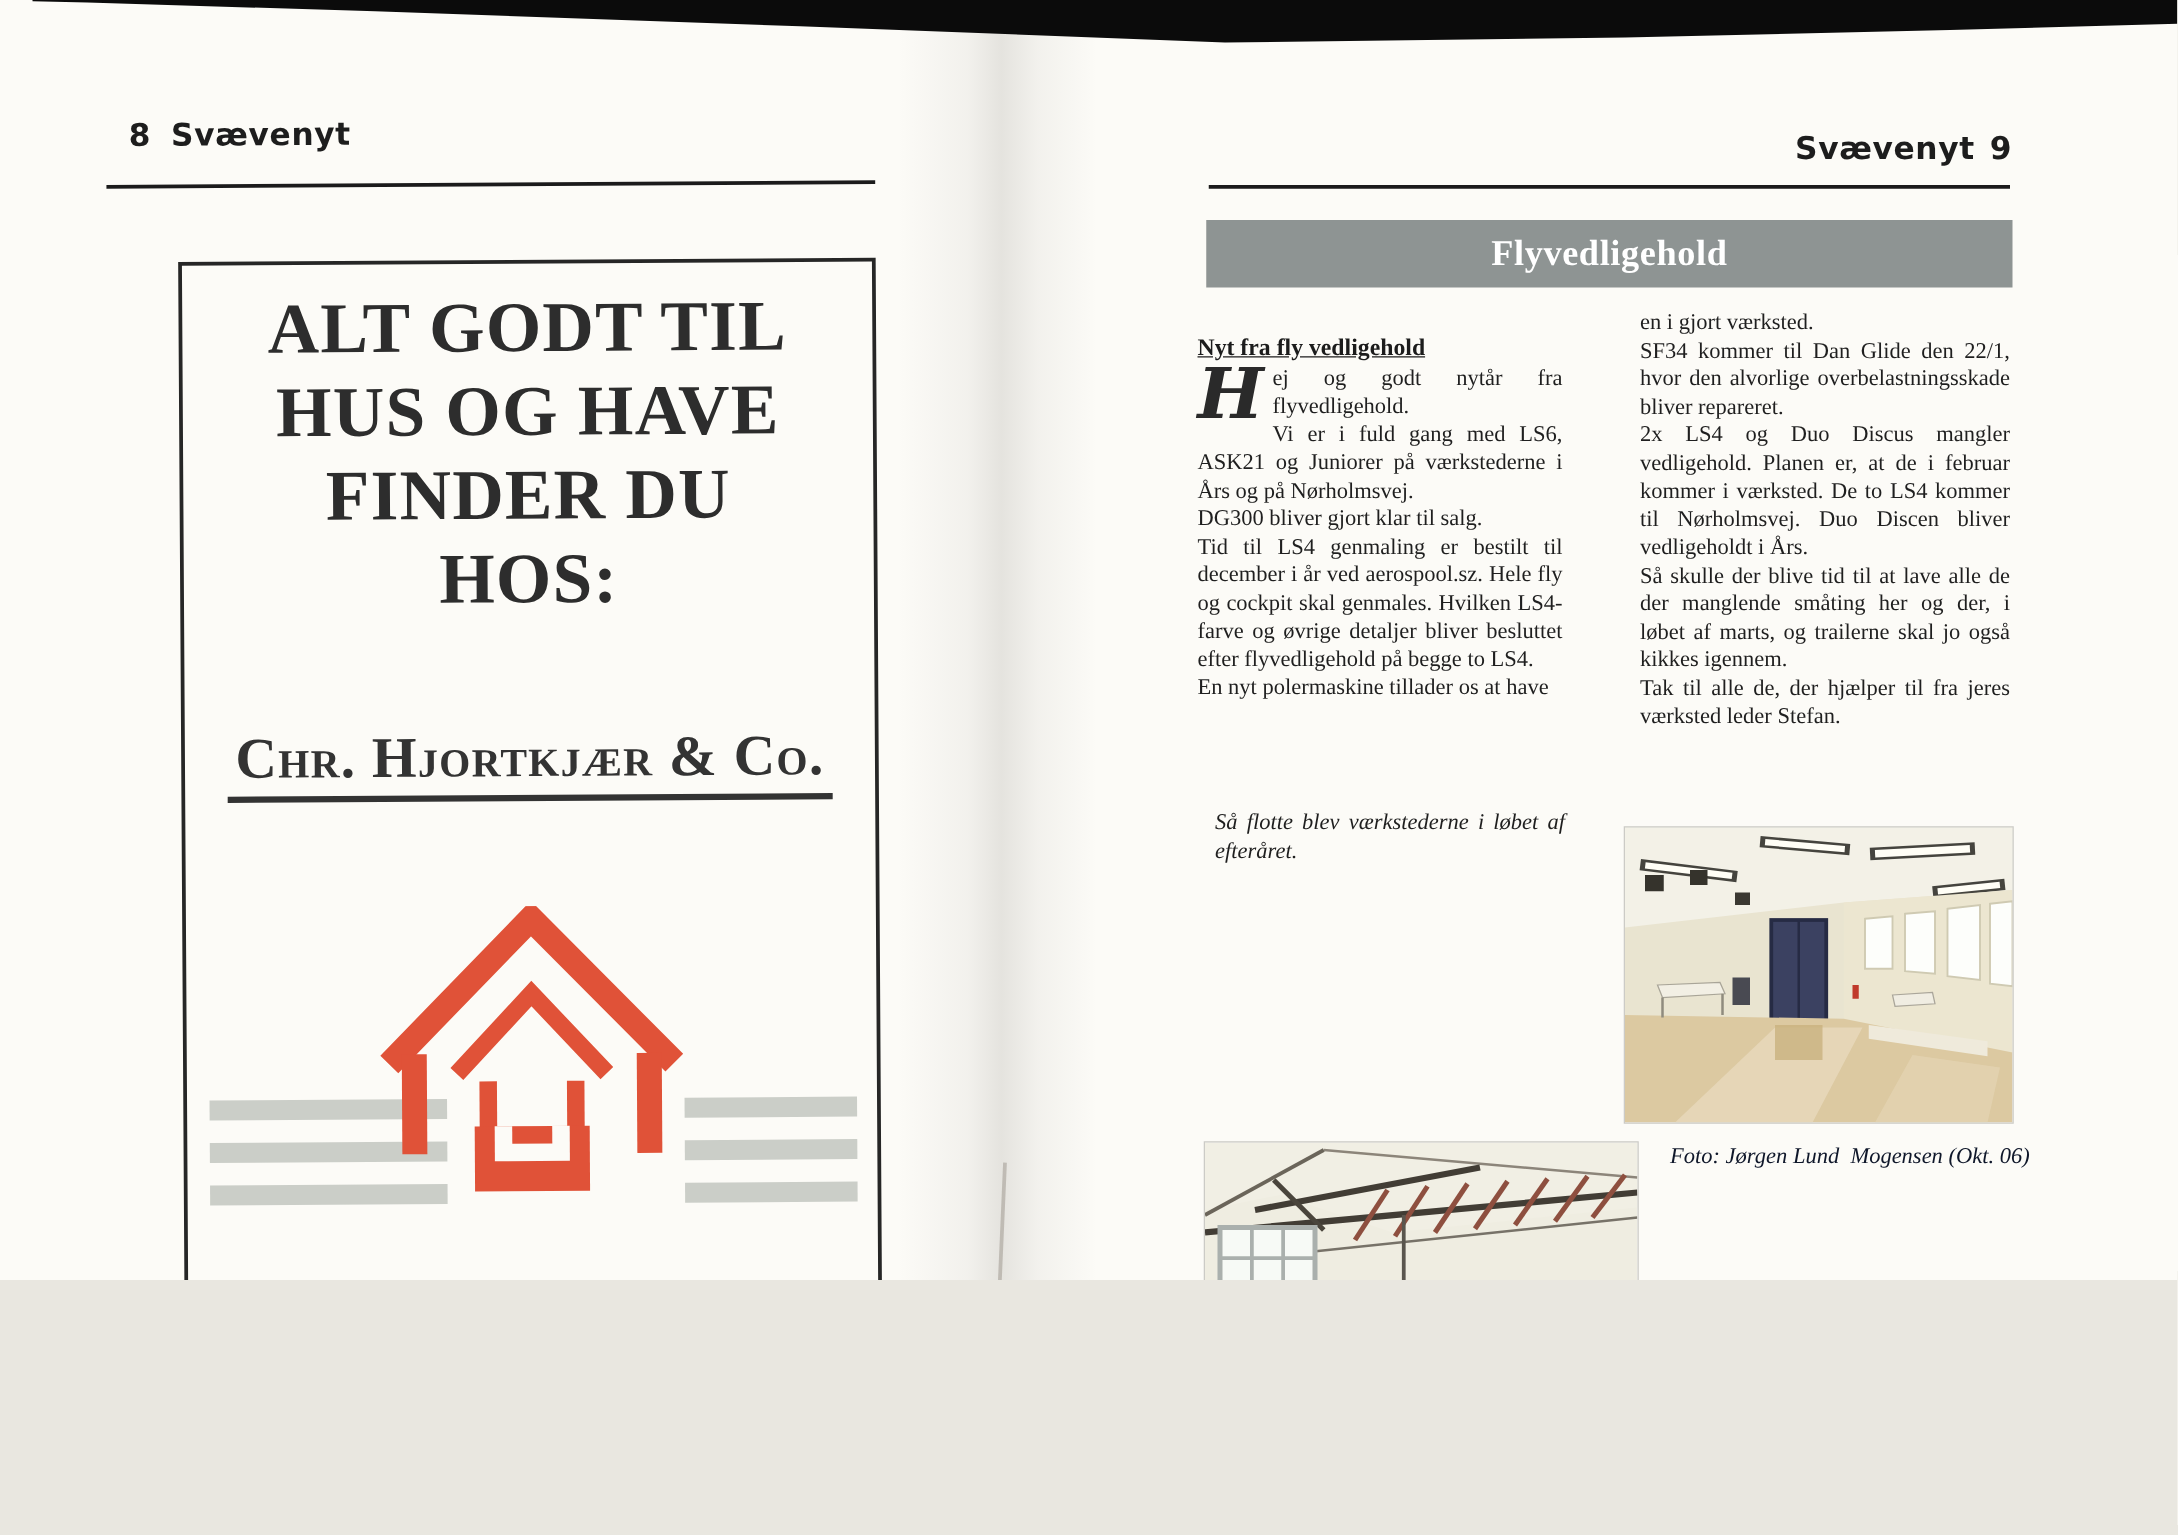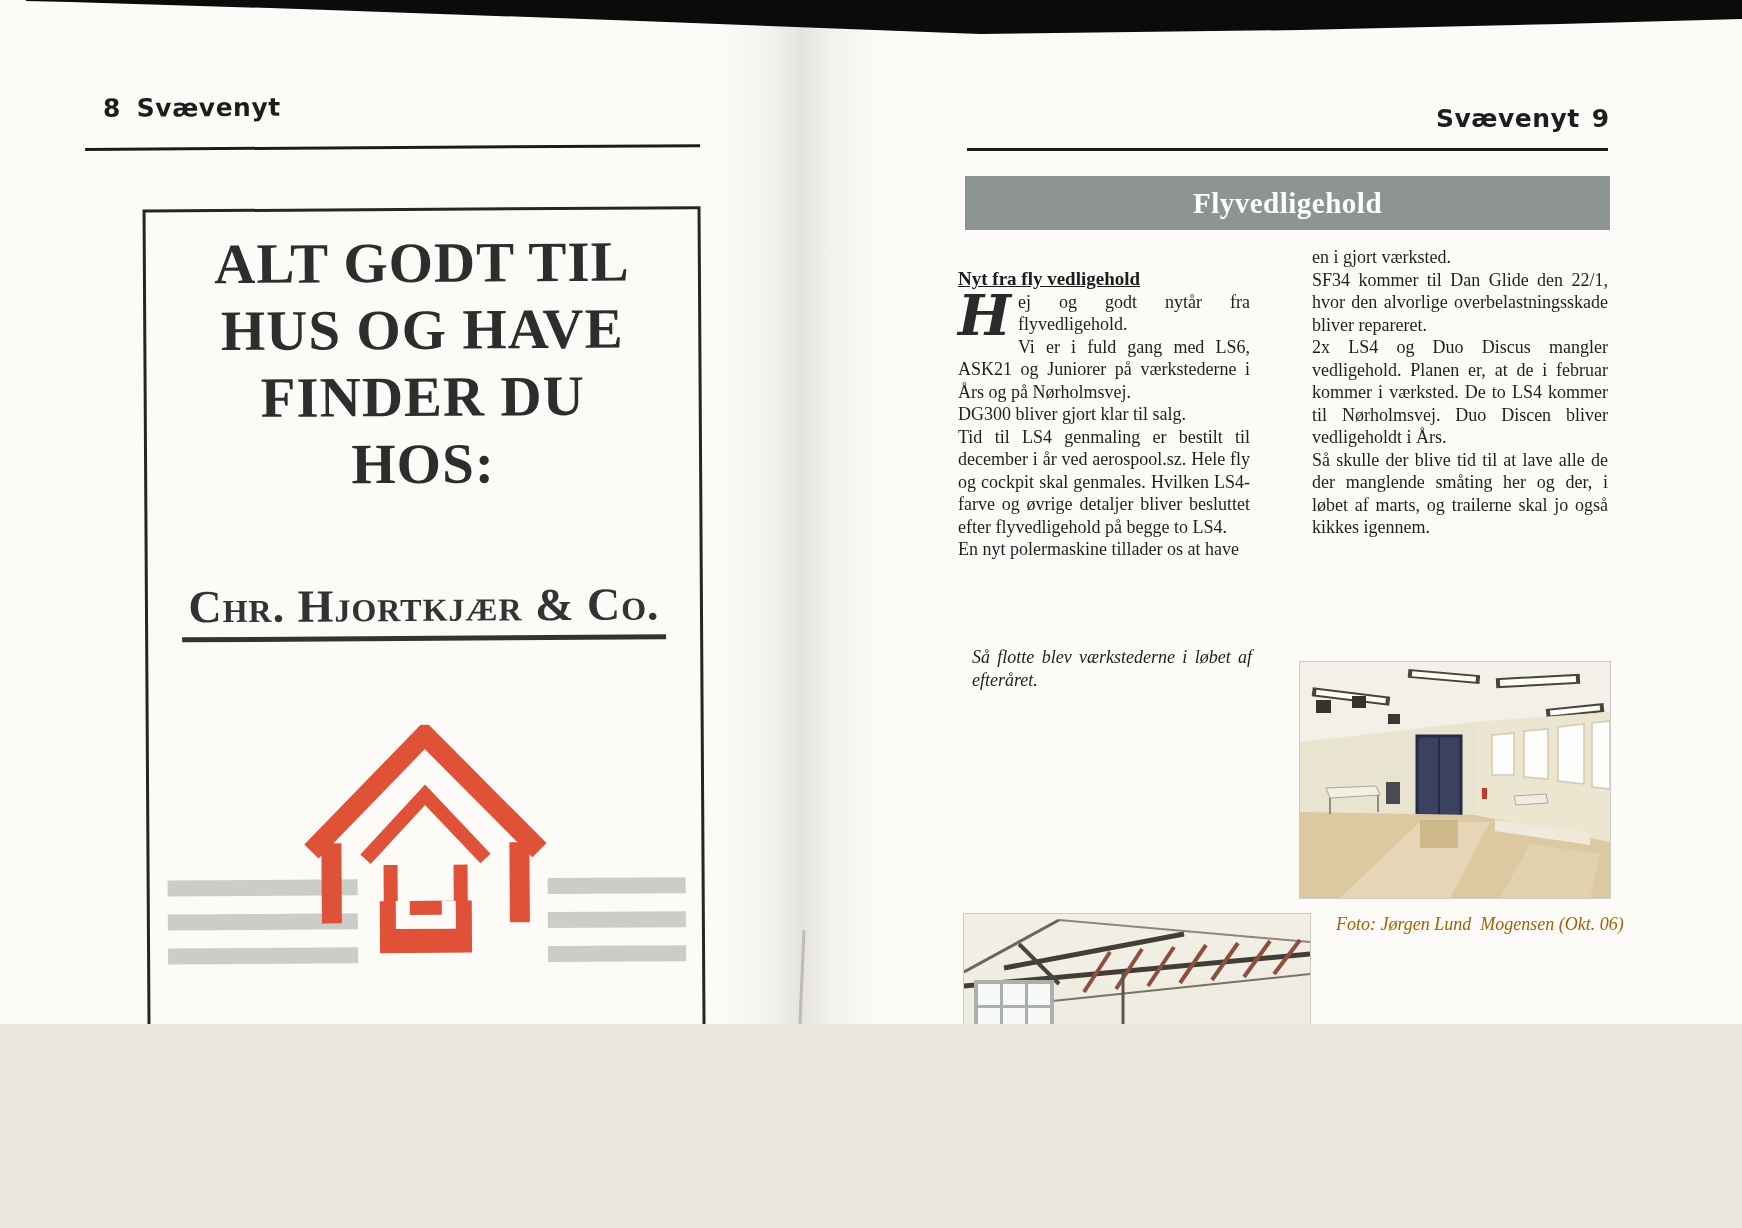--- a/index.html
+++ b/index.html
@@ -66,21 +66,21 @@
   .col p { margin:0; text-align:justify; }
   .art-heading {
     text-align:center; font-weight:bold; font-size:19px;
     text-decoration:underline; margin:0 0 9px 0; color:#1c1c1c;
   }
   .dropcap {
     float:left; font-family:"DejaVu Serif", serif; font-style:italic; font-weight:bold;
     font-size:56px; line-height:43px; margin:3px 7px 0 0; color:#2a2a2a;
   }
   .side-note { position:absolute; left:972px; top:646px; width:280px; font-size:18px; line-height:23px; color:#1f1f1f; text-align:justify;font-style:italic; }
-  .caption { position:absolute; left:1336px; top:914px; font-style:italic; font-size:18px; color:#a16207; white-space:pre; }
+  .caption { position:absolute; left:1336px; top:914px; font-style:italic; font-size:18px; color:#0f172a; white-space:pre; }
 
   .photo { position:absolute; overflow:hidden; outline:1px solid rgba(60,60,50,.25); }
   .photo svg { display:block; }
 </style>
 </head>
 <body>
 
 <div class="scan">
 
   <svg class="edge-svg" width="1742" height="40">
@@ -153,20 +153,21 @@
     <p>DG300 bliver gjort klar til salg.</p>
     <p>Tid til LS4 genmaling er bestilt til december i år ved aerospool.sz. Hele fly og cockpit skal genmales. Hvilken LS4-farve og øvrige detaljer bliver besluttet efter flyvedligehold på begge to LS4.</p>
     <p>En nyt polermaskine tillader os at have</p>
   </div>
 
   <div class="col" style="left:1312px; top:246px; width:296px;">
     <p>en i gjort værksted.</p>
     <p>SF34 kommer til Dan Glide den 22/1, hvor den alvorlige overbelastningsskade bliver repareret.</p>
     <p>2x LS4 og Duo Discus mangler vedligehold. Planen er, at de i februar kommer i værksted. De to LS4 kommer til Nørholmsvej. Duo Discen bliver vedligeholdt i Års.</p>
     <p>Så skulle der blive tid til at lave alle de der manglende småting her og der, i løbet af marts, og trailerne skal jo også kikkes igennem.</p>
+    <p>Tak til alle de, der hjælper til fra jeres værksted leder Stefan.</p>
   </div>
 
   <div class="side-note">Så flotte blev værkstederne i løbet af efteråret.</div>
 
   <div class="photo" style="left:1300px; top:662px; width:310px; height:236px;">
     <svg width="310" height="236" viewBox="0 0 310 236">
       <rect width="310" height="236" fill="#e9e4d0"></rect>
       <polygon points="0,0 310,0 310,50 175,60 0,80" fill="#f3f1e7"></polygon>
       <g fill="#45443e">
         <rect x="12" y="30" width="78" height="9" transform="rotate(7 51 34)"></rect>

